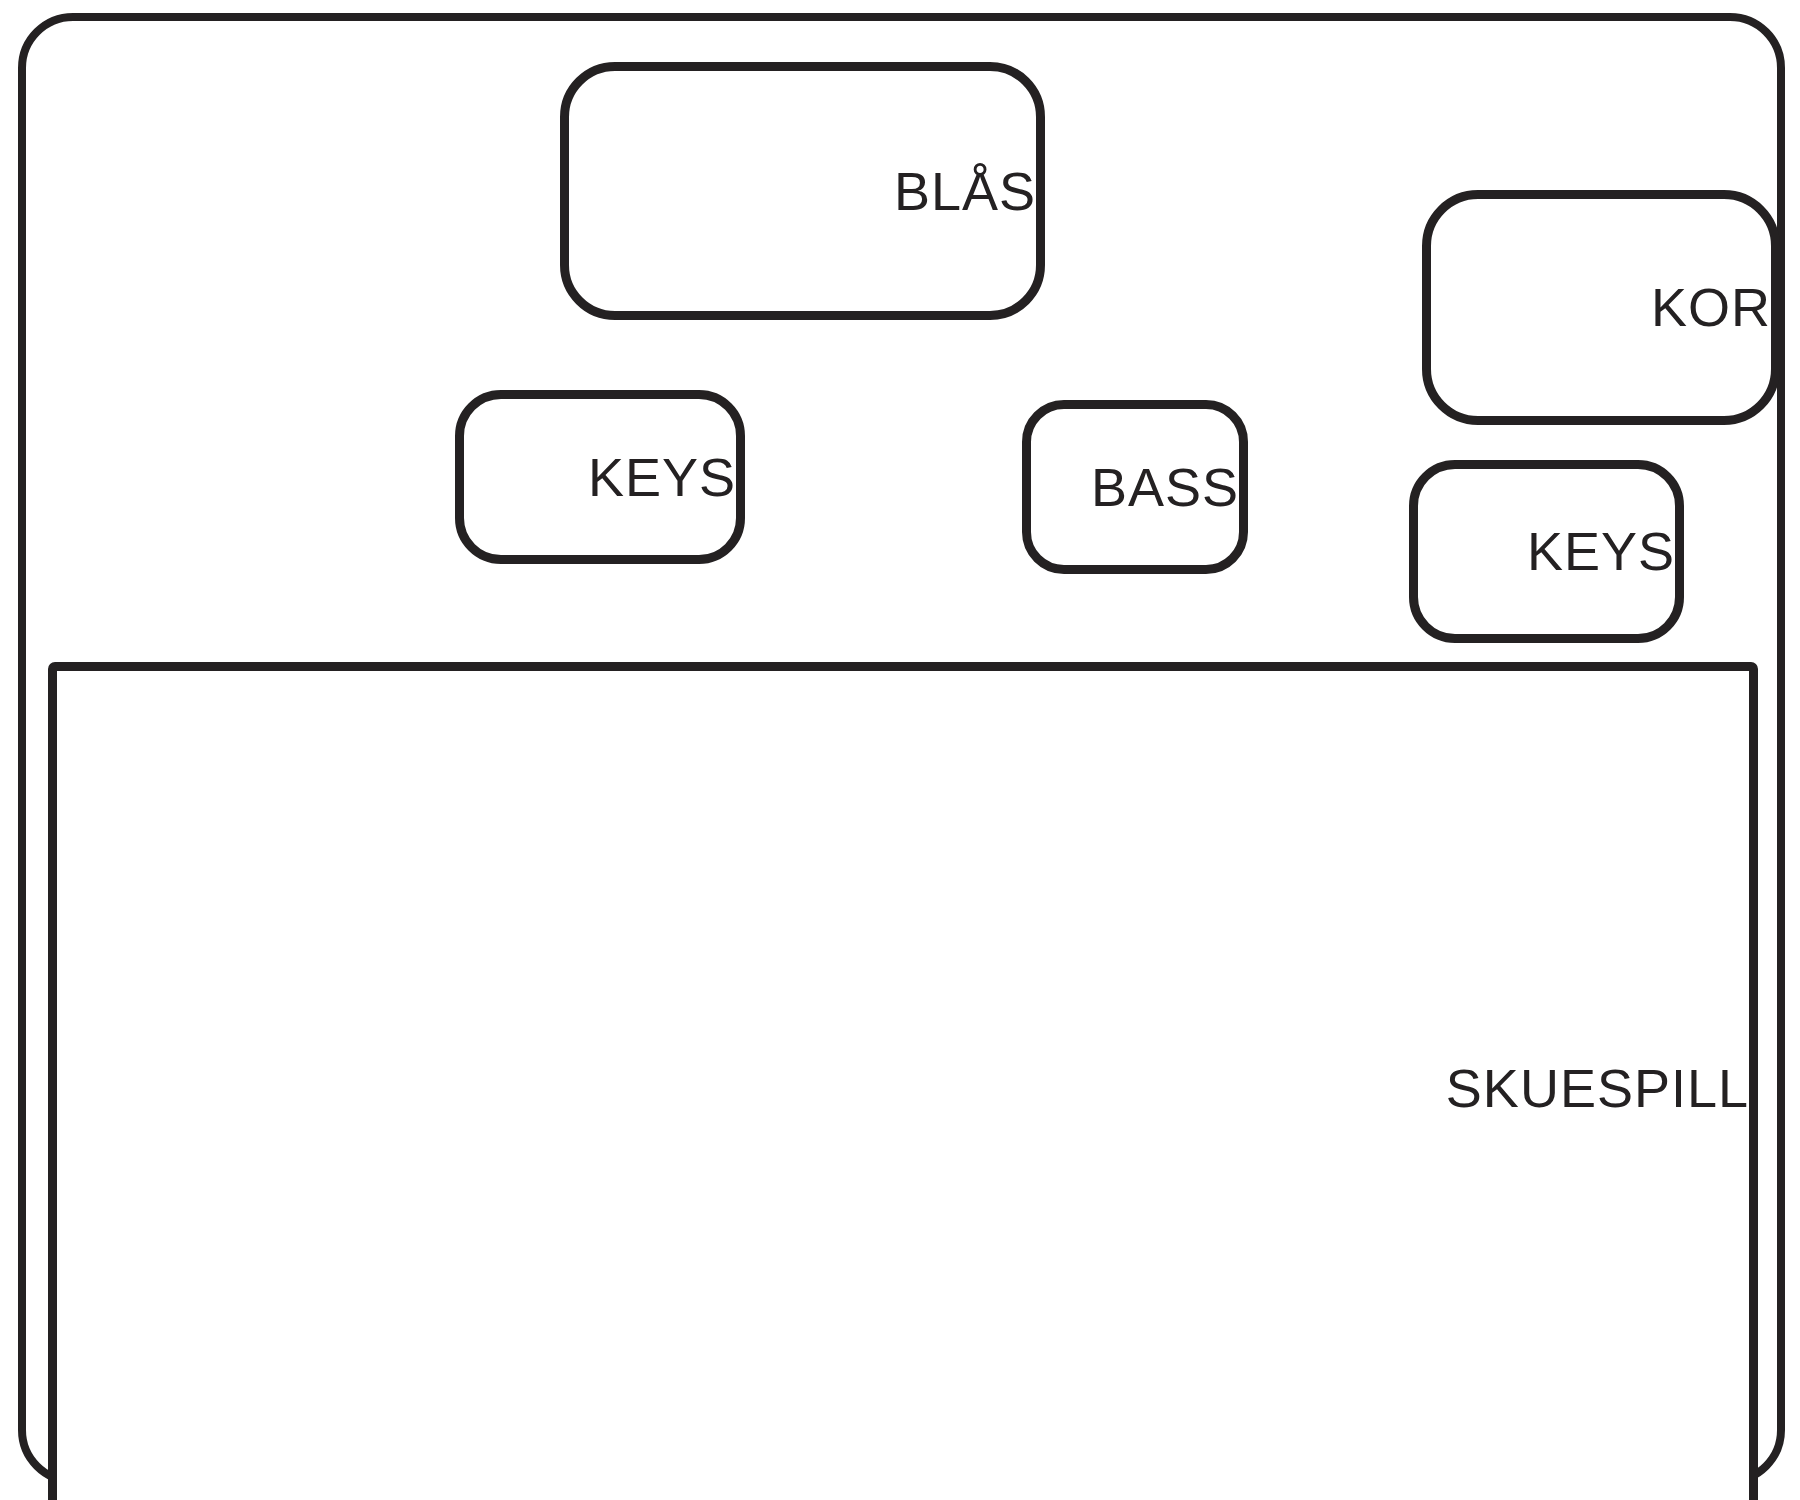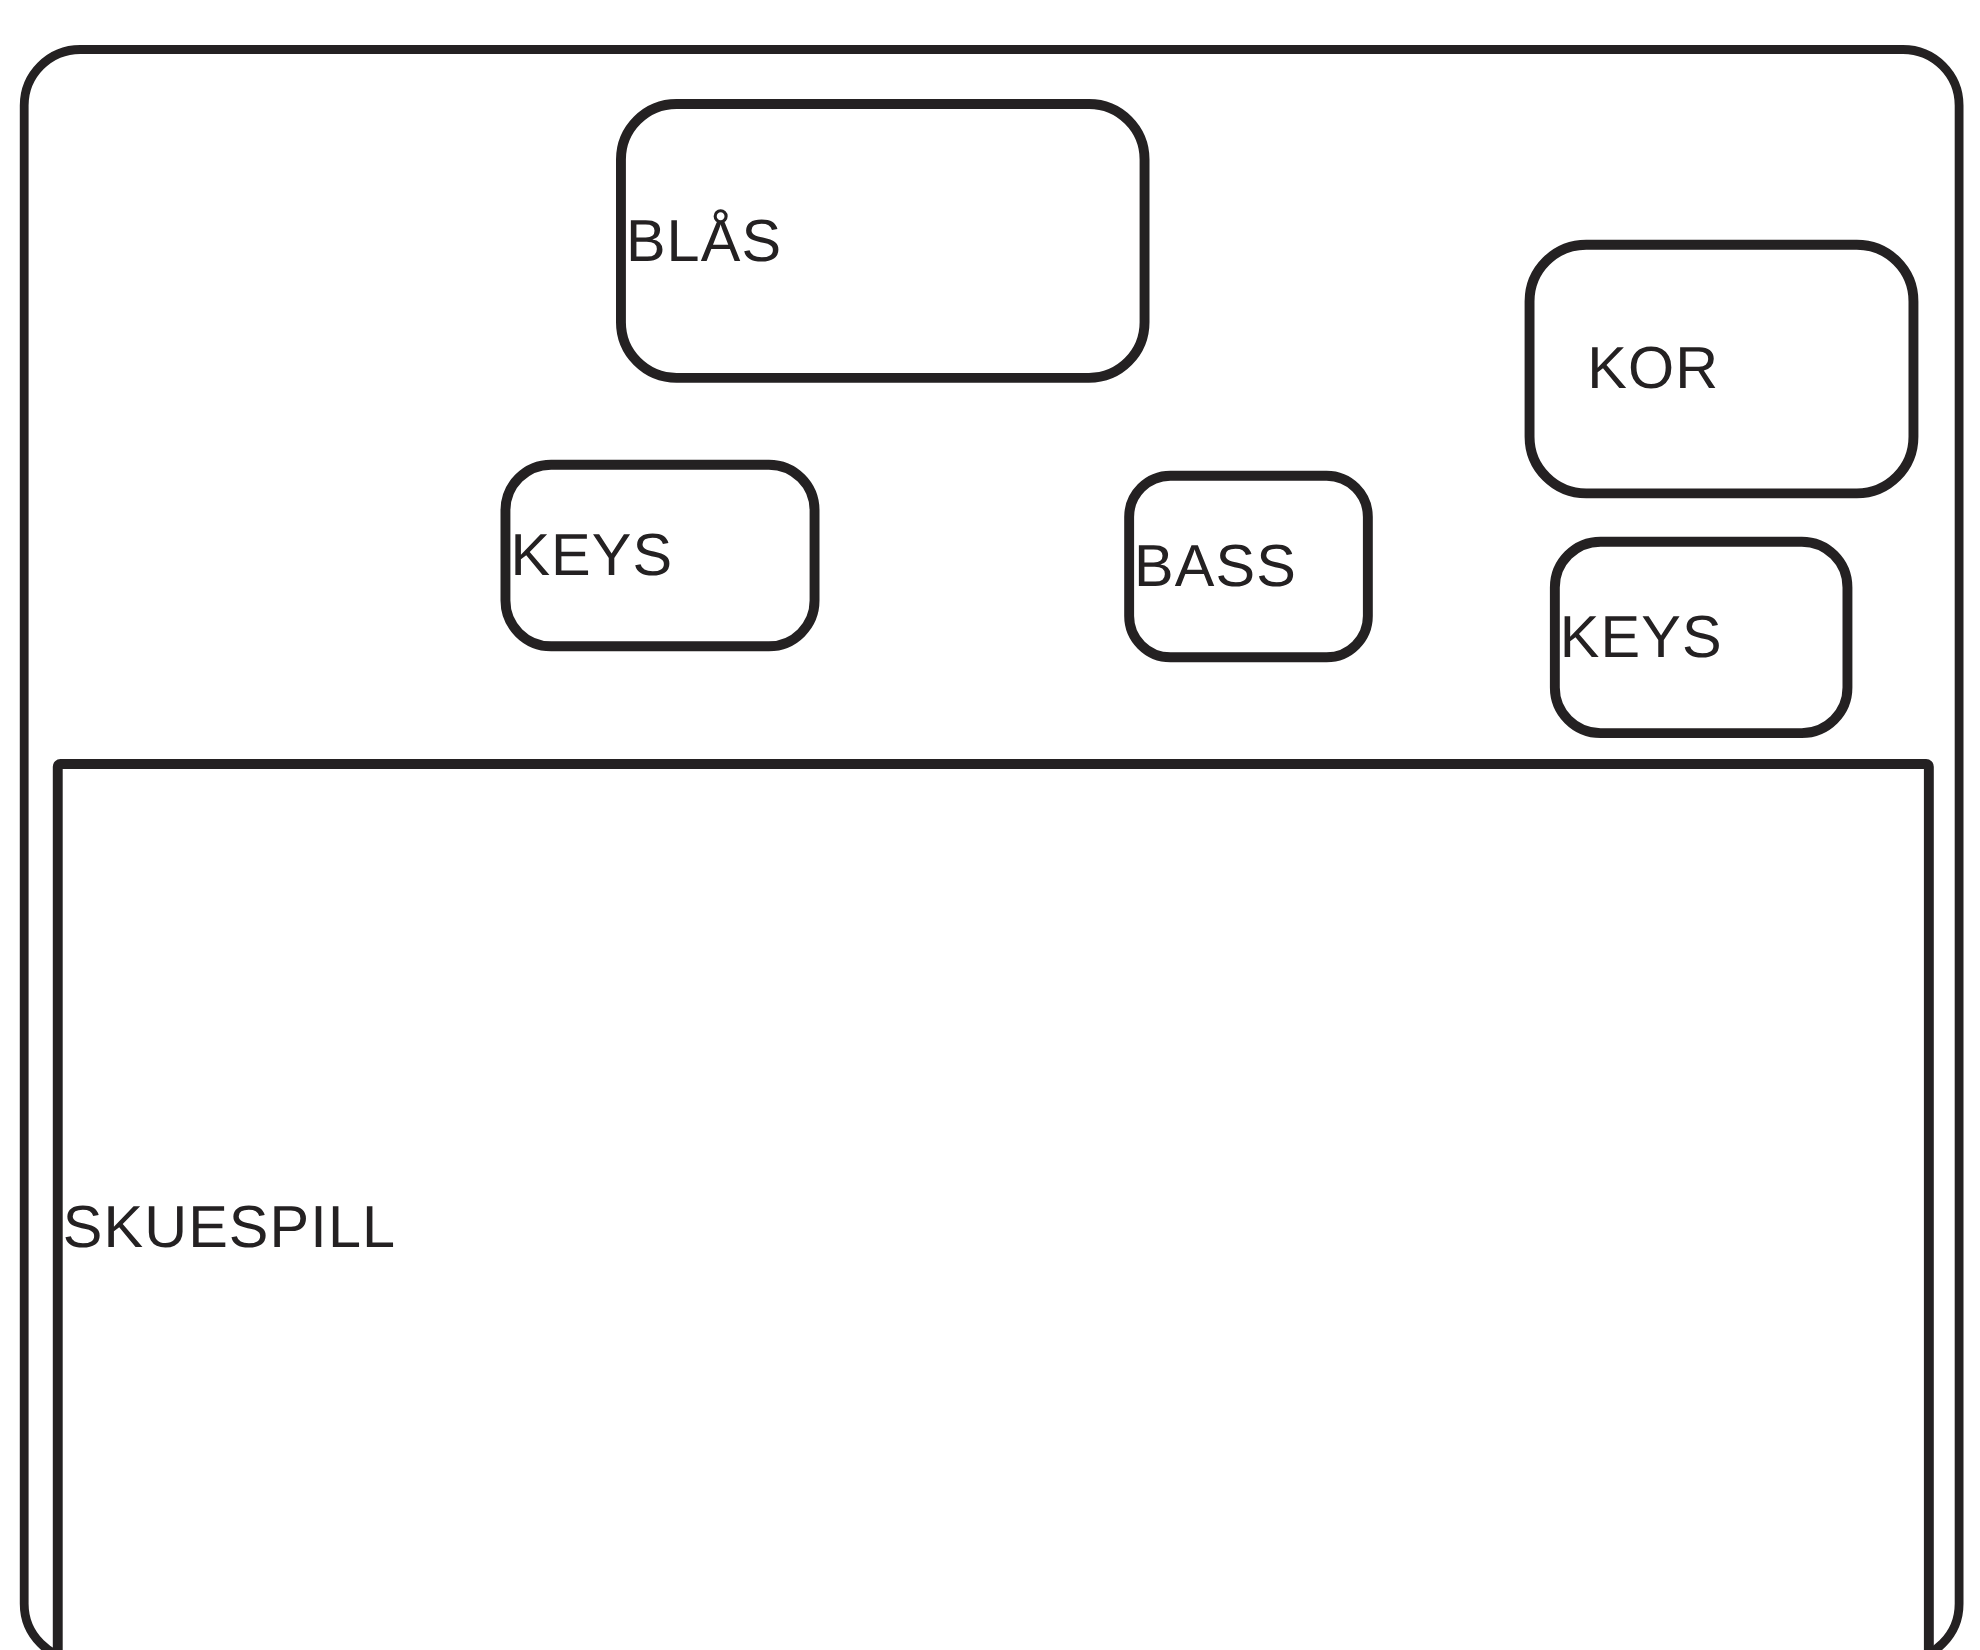--- a/index.html
+++ b/index.html
@@ -16,23 +16,22 @@
     color: #242122;
     overflow: hidden;
   }
   .zone {
     position: absolute;
     box-sizing: border-box;
     border: 8px solid #242122;
     background: #ffffff;
     display: flex;
     align-items: center;
-    justify-content: flex-start;
+    justify-content: flex-end;
     text-align: center;
-    margin-top: 28px;
   }
   .zone .label {
     font-size: 54px;
     font-weight: 400;
     letter-spacing: 1px;
     line-height: 1.38;
     color: #242122;
     white-space: pre-line;
   }
   
@@ -75,21 +74,21 @@
   }
   .zone-gitar {
     left: 1022px;
     top: 400px;
     width: 226px;
     height: 174px;
     border-width: 9px;
     border-radius: 42px;
   }
   .zone-kor {
-    left: 1386px;
+    left: 1422px;
     top: 190px;
     width: 358px;
     height: 235px;
     border-width: 9px;
     border-radius: 56px;
     padding-left: 48px;
   }
   .zone-keys-right {
     left: 1409px;
     top: 460px;

